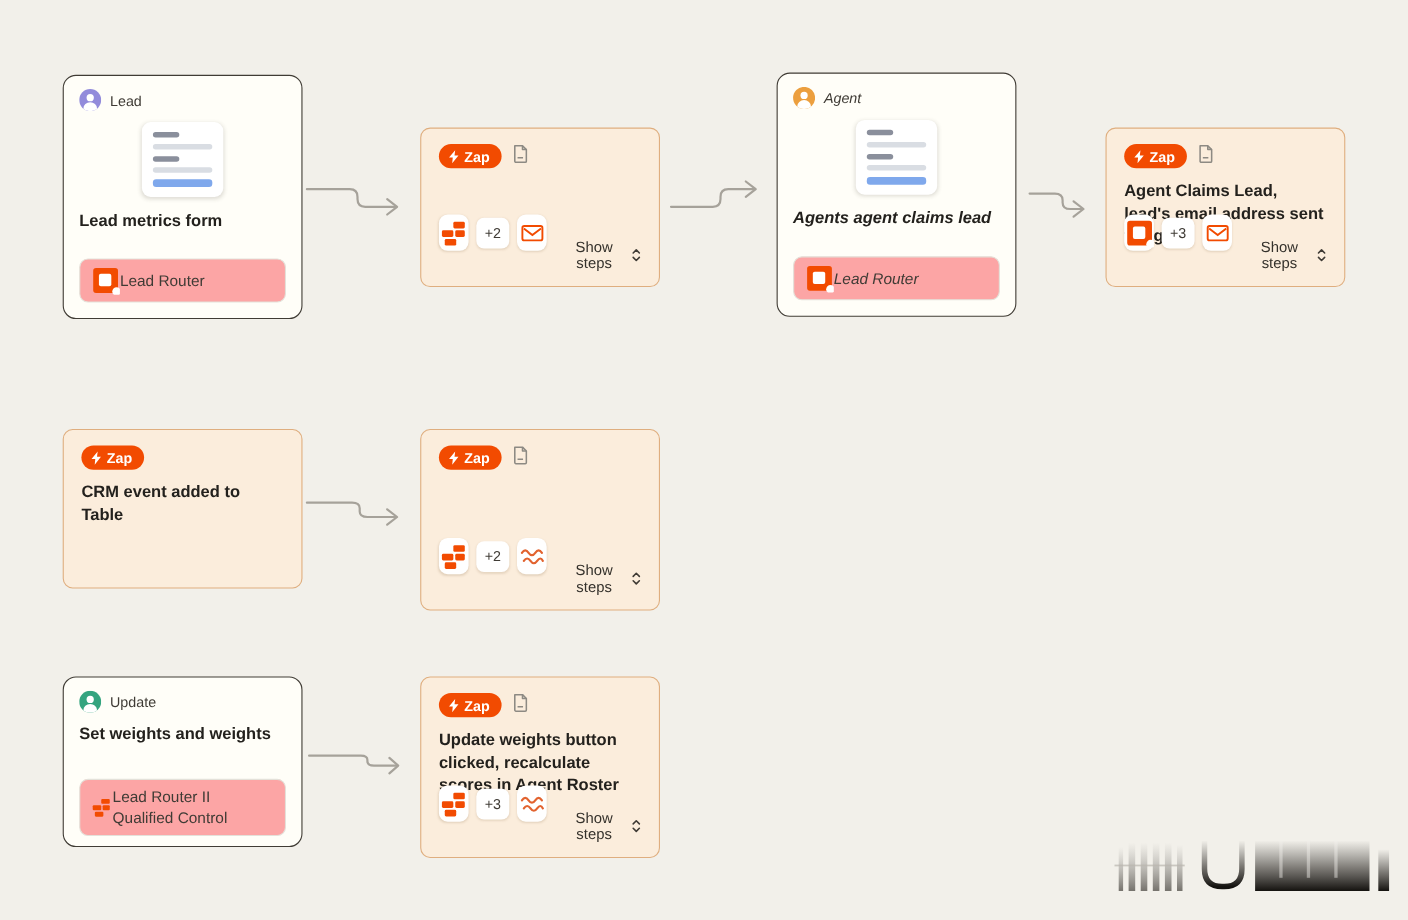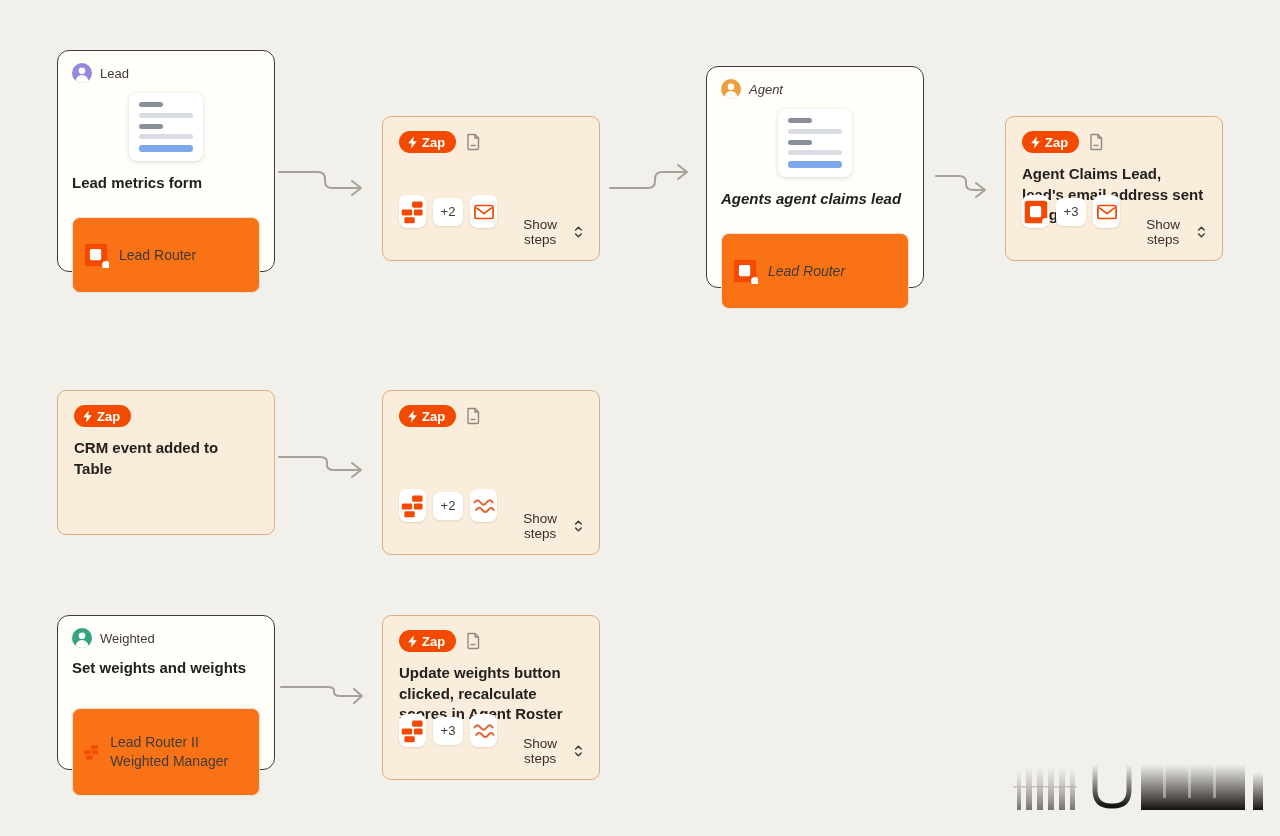--- a/index.html
+++ b/index.html
@@ -19,32 +19,32 @@
     width:74px; height:68px; margin:2px auto 12px auto; background:#fff;
     border-radius:8px; box-shadow:0 1px 4px rgba(60,55,45,.18); padding:9px 10px;
     display:flex; flex-direction:column; justify-content:space-between;
   }
   .il-line { border-radius:3px; height:5px; }
   .il-dark  { width:24px; background:#8A8F9C; }
   .il-light { width:54px; background:#D9DDE3; }
   .il-blue  { width:54px; height:7px; background:#7FA8EC; }
 
   .chip {
-    position:absolute; left:14px; right:14px; background:#f97316;
-    border:1px solid #E4E1D9; border-radius:8px; padding:24px 10px;
-    display:flex; align-items:center; gap:10px; cursor:pointer;
+    position:absolute; left:14px; right:14px; background:#fca5a5;
+    border:1px solid #E4E1D9; border-radius:8px; padding:6px 10px;
+    display:flex; align-items:center; cursor:pointer;
   }
   .chip-label { font-size:14px; color:#3F3B35; line-height:1.35; }
 
   
   .zap-card {
     position:absolute; width:218px; background:#FBEDDC;
     border:1px solid #DFAE7F; border-radius:9px; padding:14px 16px;
   }
-  .zap-head { display:flex; align-items:center; gap:9px; margin-bottom:11px; }
+  .zap-head { display:flex; align-items:flex-start; gap:9px; margin-bottom:11px; }
   .zap-badge {
     display:inline-flex; align-items:center; gap:4px; background:#F24B01;
     border-radius:12px; height:22px; padding:0 11px 0 8px;
   }
   .zap-badge-text { color:#fff; font-size:13px; font-weight:bold; }
   .zap-title { font-size:15px; font-weight:bold; color:#23211D; line-height:1.38; }
   .zap-foot { position:absolute; left:16px; right:16px; bottom:13px; display:flex; align-items:center; gap:7px; }
   .tile {
     width:33px; height:33px; background:#fff; border-radius:8px;
     display:flex; align-items:center; justify-content:center;
@@ -80,21 +80,21 @@
       <path d="M678 165 L687 172 L678 179"></path>
       <path d="M936 176 L959 176 Q966 176 966 182 L966 184 Q966 190 973 190 L984 190"></path>
       <path d="M976 183 L985 190 L976 197"></path>
       <path d="M279 457 L320 457 Q327 457 327 462 L327 465 Q327 470 334 470 L360 470"></path>
       <path d="M352 463 L361 470 L352 477"></path>
       <path d="M281 687 L328 687 Q334 687 334 691 L334 692 Q334 696 340 696 L361 696"></path>
       <path d="M354 689 L362 696 L354 703"></path>
     </g>
   </svg>
 
-  <section class="persona-card" style="left:57px; top:50px; height:222px;">
+  <section class="persona-card" style="left:57px; top:68px; height:222px;">
     <div class="persona-head">
       <svg width="20" height="20" viewBox="0 0 20 20">
         <defs>
             <clipPath id="pcl">
               <circle cx="10" cy="10" r="10"></circle>
             </clipPath>
           </defs>
         <circle cx="10" cy="10" r="10" fill="#928BDB"></circle>
         <g clip-path="url(#pcl)" fill="#fff">
             <circle cx="10" cy="7.8" r="3.3"></circle>
@@ -300,31 +300,31 @@
             <clipPath id="pcm">
               <circle cx="10" cy="10" r="10"></circle>
             </clipPath>
           </defs>
         <circle cx="10" cy="10" r="10" fill="#34A47F"></circle>
         <g clip-path="url(#pcm)" fill="#fff">
             <circle cx="10" cy="7.8" r="3.3"></circle>
             <ellipse cx="10" cy="17.6" rx="6.2" ry="5.6"></ellipse>
           </g>
       </svg>
-      <span class="persona-label">Weighted</span>
+      <span class="persona-label">Update</span>
     </div>
     <div class="persona-title">Set weights and weights</div>
     <div class="chip" style="top:92px;">
       <svg width="26" height="26" viewBox="0 0 30 30" fill="#F24B01">
         <rect x="14" y="3" width="12" height="7" rx="1.5"></rect>
           <rect x="2" y="12" width="12" height="7" rx="1.5"></rect>
         <rect x="16" y="12" width="10" height="7" rx="1.5"></rect>
           <rect x="5" y="21" width="12" height="7" rx="1.5"></rect>
       </svg>
-      <span class="chip-label">Lead Router II Weighted Manager</span>
+      <span class="chip-label">Lead Router II Qualified Control</span>
     </div>
   </section>
 
   <section class="zap-card" style="left:382px; top:615px; height:165px;">
     <div class="zap-head">
       <span class="zap-badge">
         <svg width="11" height="13" viewBox="0 0 11 13">
           <path d="M6.8 0.5 L1.2 7.2 H4.6 L4.1 12.4 L9.8 5.3 H6.2 Z" fill="#fff"></path>
         </svg>
         <span class="zap-badge-text">Zap</span>

